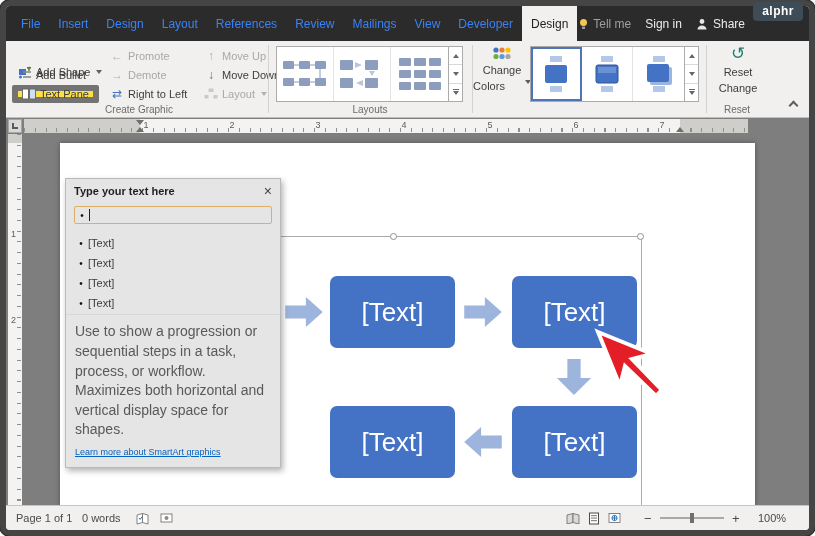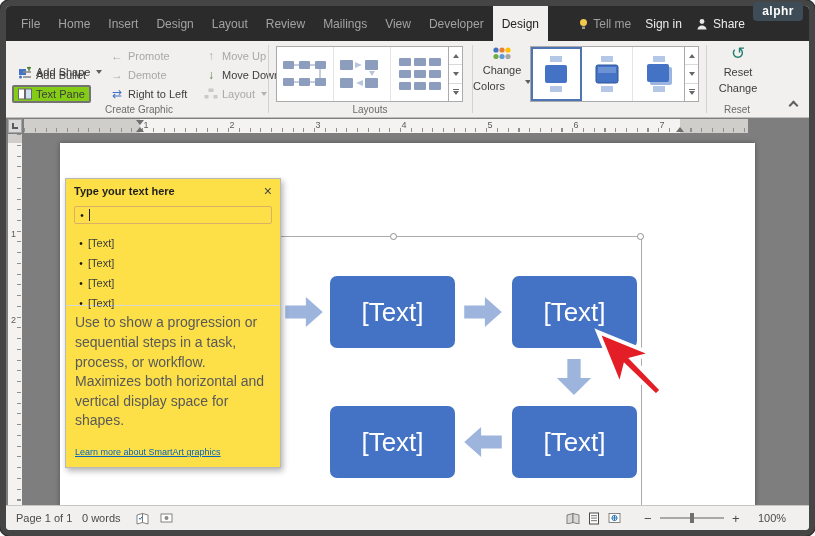--- a/index.html
+++ b/index.html
@@ -4,32 +4,32 @@
 <style>
   * { margin:0; padding:0; box-sizing:border-box; }
   body { background:#fafafa; font-family:"Liberation Sans", sans-serif; }
   .window { position:relative; width:815px; height:536px; background:#454545; border-radius:10px; box-shadow:0 0 0 1px #2a2a2a; overflow:hidden; }
   .inner { position:absolute; inset:6px; background:#f1f0ee; border-radius:4px; overflow:hidden; }
 
   .brand { position:absolute; top:2px; right:12px; background:#3d4c57; color:#fff; font-weight:bold; font-size:12px; padding:2px 9px 3px; border-radius:4px; z-index:20; letter-spacing:.5px; }
 
   
   .topbar { position:absolute; left:0; top:0; right:0; height:35px; background:#2b2b2b; display:flex; align-items:stretch; padding-left:6px; }
-  .tab { color:#a3a3a3; font-size:12px; padding:0 9px; display:flex; align-items:center; white-space:nowrap; }
+  .tab { color:#3b82f6; font-size:12px; padding:0 9px; display:flex; align-items:center; white-space:nowrap; }
   .tab.active { background:#f1f0ee; color:#222; }
   .topbar-right { margin-left:auto; display:flex; align-items:center; gap:14px; padding-right:64px; }
   .tellme { display:flex; align-items:center; gap:4px; color:#9f9f9f; font-size:12px; }
   .signin { color:#ececec; font-size:12px; }
   .share { display:flex; align-items:center; gap:5px; color:#ececec; font-size:12px; }
 
   
   .ribbon { position:absolute; left:0; top:35px; right:0; height:77px; background:#f1f0ee; border-bottom:1px solid #bfbfbf; }
   .sbtn { position:absolute; height:18px; display:flex; align-items:center; gap:4px; font-size:11px; color:#3d3d3d; padding:0 4px; white-space:nowrap; }
   .sbtn.disabled { color:#a8a8a8; }
-  .sbtn.pressed { background:#84cc16; border:2px solid #737373; border-radius:2px;text-align:right; }
+  .sbtn.pressed { background:#fde047; border:6px solid #737373; border-radius:2px;text-align:right; }
   .sbtn .ic { width:14px; text-align:center; font-size:12px; line-height:12px; }
   .ic.gray { color:#b0b0b0; }
   .ic.green { color:#538135; }
   .ic.blue { color:#4472c4; }
   .dd { width:0; height:0; border-left:3px solid transparent; border-right:3px solid transparent; border-top:4px solid #5f5f5f; margin-left:2px; }
   .disabled .dd { border-top-color:#b0b0b0; }
   .vsep { position:absolute; top:4px; bottom:4px; width:1px; background:#d4d2cf; }
   .glabel { position:absolute; bottom:2px; font-size:10px; color:#6b6b6b; text-align:center; }
 
   .gallery { position:absolute; background:#fff; border:1px solid #ababab; display:flex; }
@@ -66,57 +66,57 @@
   .page { position:absolute; left:54px; top:9px; width:695px; bottom:-4px; background:#fff; box-shadow:0 0 5px rgba(0,0,0,.35); }
 
   .sel-top { position:absolute; left:146px; top:102px; width:489px; height:1px; background:#ababab; z-index:2; }
   .sel-right { position:absolute; left:635px; top:102px; bottom:0; width:1px; background:#ababab; z-index:2; }
   .handle { position:absolute; width:7px; height:7px; border-radius:50%; background:#fff; border:1px solid #8f8f8f; z-index:2; }
 
   .node { position:absolute; width:125px; height:72px; background:#4472c4; border-radius:7px; color:#fff; display:flex; align-items:center; justify-content:center; font-size:26px; z-index:1; }
   .barrow { position:absolute; z-index:1; }
 
   
-  .pane { position:absolute; left:59px; top:44px; width:216px; height:290px; background:#fde047; border:1px solid #b9b9b9; box-shadow:2px 3px 6px rgba(0,0,0,.3); z-index:3; display:flex; flex-direction:column; }
+  .pane { position:absolute; left:59px; top:44px; width:216px; height:290px; background:#e5e5e5; border:1px solid #b9b9b9; box-shadow:2px 3px 6px rgba(0,0,0,.3); z-index:3; display:flex; flex-direction:column; }
   .pane-h { height:24px; display:flex; align-items:center; padding:0 8px; }
   .pane-title { font-size:11px; font-weight:bold; color:#1f1f1f; }
   .pane-close { margin-left:auto; font-size:14px; color:#444; line-height:1; }
   .pane-list { position:relative; flex:1; }
   .brow { position:absolute; left:8px; right:8px; height:18px; display:flex; align-items:center; font-size:11px; color:#3a3a3a; }
   .brow .bul { width:14px; text-align:center; font-size:10px; color:#111; }
   .brow.hl { border:1px solid #dcae66; border-radius:2px; }
   .caret { width:1px; height:12px; background:#222; }
   .pane-info { border-top:1px solid #d8d8d8; padding:7px 9px 8px; }
   .info-title { font-size:10.5px; font-weight:bold; color:#2b2b2b; margin-bottom:4px; }
   .info-body { font-size:14px; color:#595959; line-height:1.4; }
-  .info-link { display:inline-block; margin-top:16px; font-size:9px; color:#0563c1; text-decoration:underline; }
+  .info-link { display:inline-block; margin-top:7px; font-size:9px; color:#0563c1; text-decoration:underline; }
 
   .cursor-svg { position:absolute; left:588px; top:194px; z-index:6; }
 
   
   .status { position:absolute; left:0; right:0; bottom:0; height:25px; background:#f1f0ee; border-top:1px solid #c6c6c6; font-size:11px; color:#4a4a4a; }
   .st { position:absolute; top:0; height:24px; display:flex; align-items:center; }
   .zoom-track { position:absolute; top:11px; width:64px; height:2px; background:#a8a8a8; }
   .zoom-thumb { position:absolute; left:50%; top:-4px; width:4px; height:10px; background:#6f6f6f; transform:translateX(-50%); }
   .zoom-notch { position:absolute; left:50%; top:-2px; width:1px; height:6px; background:#8a8a8a; }
 </style>
 </head>
 <body>
 
 <div class="window">
   <div class="brand">alphr</div>
 
   <div class="inner">
 
     <div class="topbar">
       <div class="tab">File</div>
-      <div class="tab">Home</div>
       <div class="tab">Insert</div>
       <div class="tab">Design</div>
       <div class="tab">Layout</div>
+      <div class="tab">References</div>
       <div class="tab">Review</div>
       <div class="tab">Mailings</div>
       <div class="tab">View</div>
       <div class="tab">Developer</div>
       <div class="tab active">Design</div>
       <div class="topbar-right">
         <div class="tellme">
           <svg width="11" height="12">
               <circle cx="5.5" cy="4.5" r="3.5" fill="#f2c94c"></circle>
               <rect x="4" y="8.5" width="3" height="2.5" fill="#9a9a9a"></rect>

